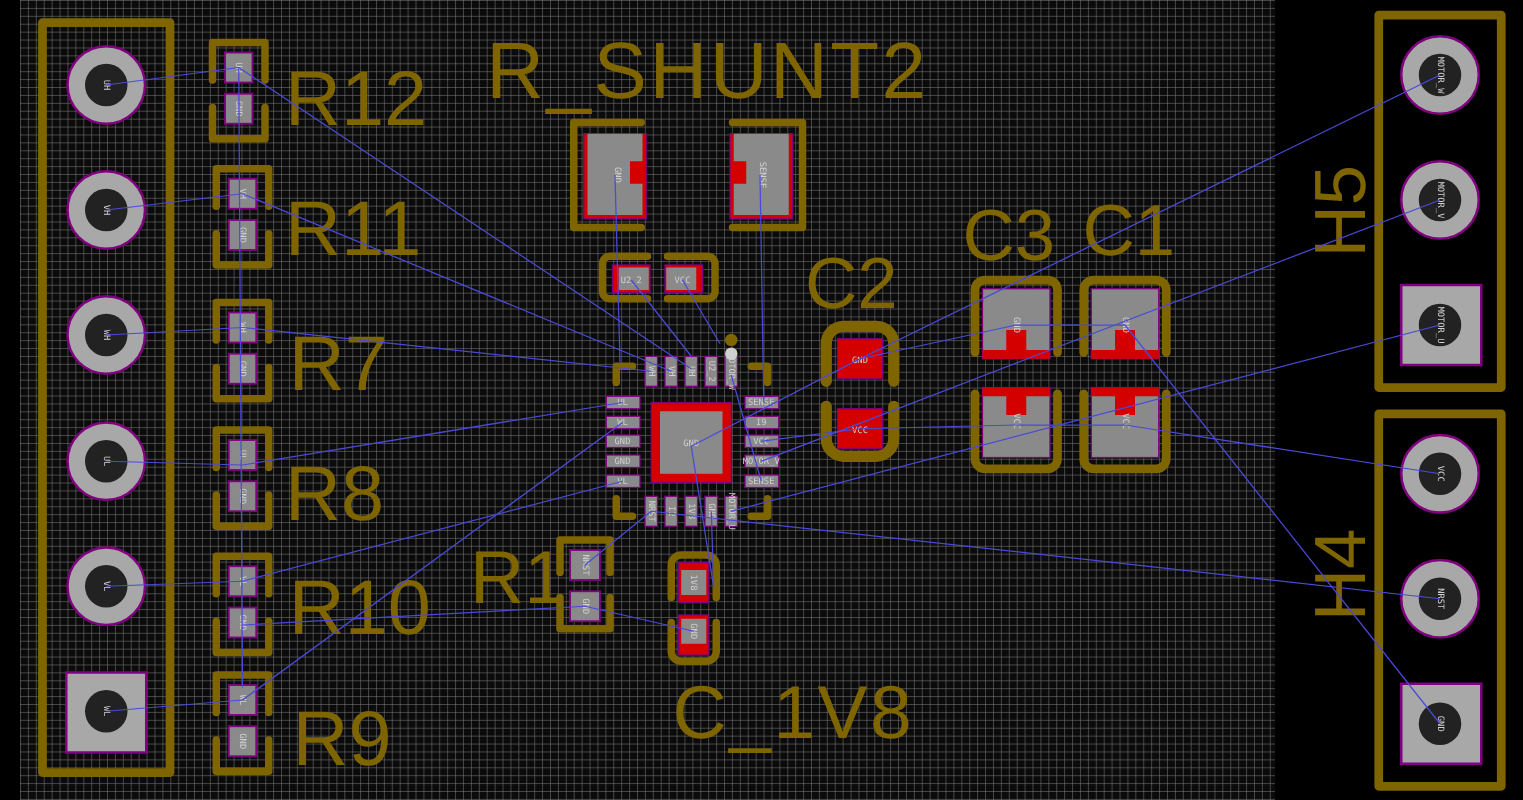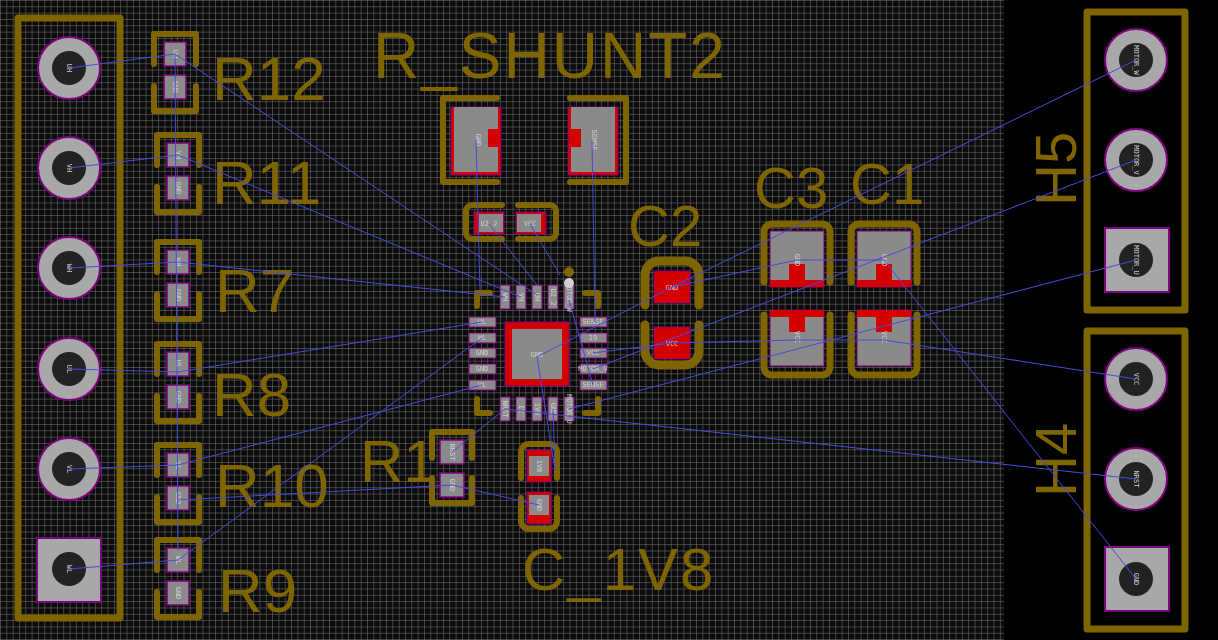--- a/index.html
+++ b/index.html
@@ -1,18 +1,18 @@
 <!DOCTYPE html>
 <html><head>
 <meta charset="utf-8">
 <style>
   html, body { margin:0; padding:0; background:#000; }
   body { width:1218px; height:640px; overflow:hidden; position:relative;
          font-family:"DejaVu Sans", sans-serif; }
-  #board { position:absolute; left:0; top:0; width:1004px; height:640px;
+  #board { position:absolute; left:16px; top:0; width:1004px; height:640px;
            background-color:#0b0b0b;
            background-image:
              linear-gradient(to right, rgba(120,120,120,0.55) 1px, transparent 1px),
              linear-gradient(to bottom, rgba(120,120,120,0.55) 1px, transparent 1px);
            background-size:6.33px 6.33px; }
   svg { position:absolute; left:0; top:0; }
   .silk { fill:none; stroke:#7f6500; stroke-linecap:round; stroke-linejoin:round; }
   .ref  { fill:#7f6500; font-family:"Liberation Sans", sans-serif; }
   .padlbl { fill:#d0d0d0; font-family:"DejaVu Sans Mono", monospace; font-size:7px; }
   .rat { stroke:#4a4ad8; stroke-width:1; fill:none; }

